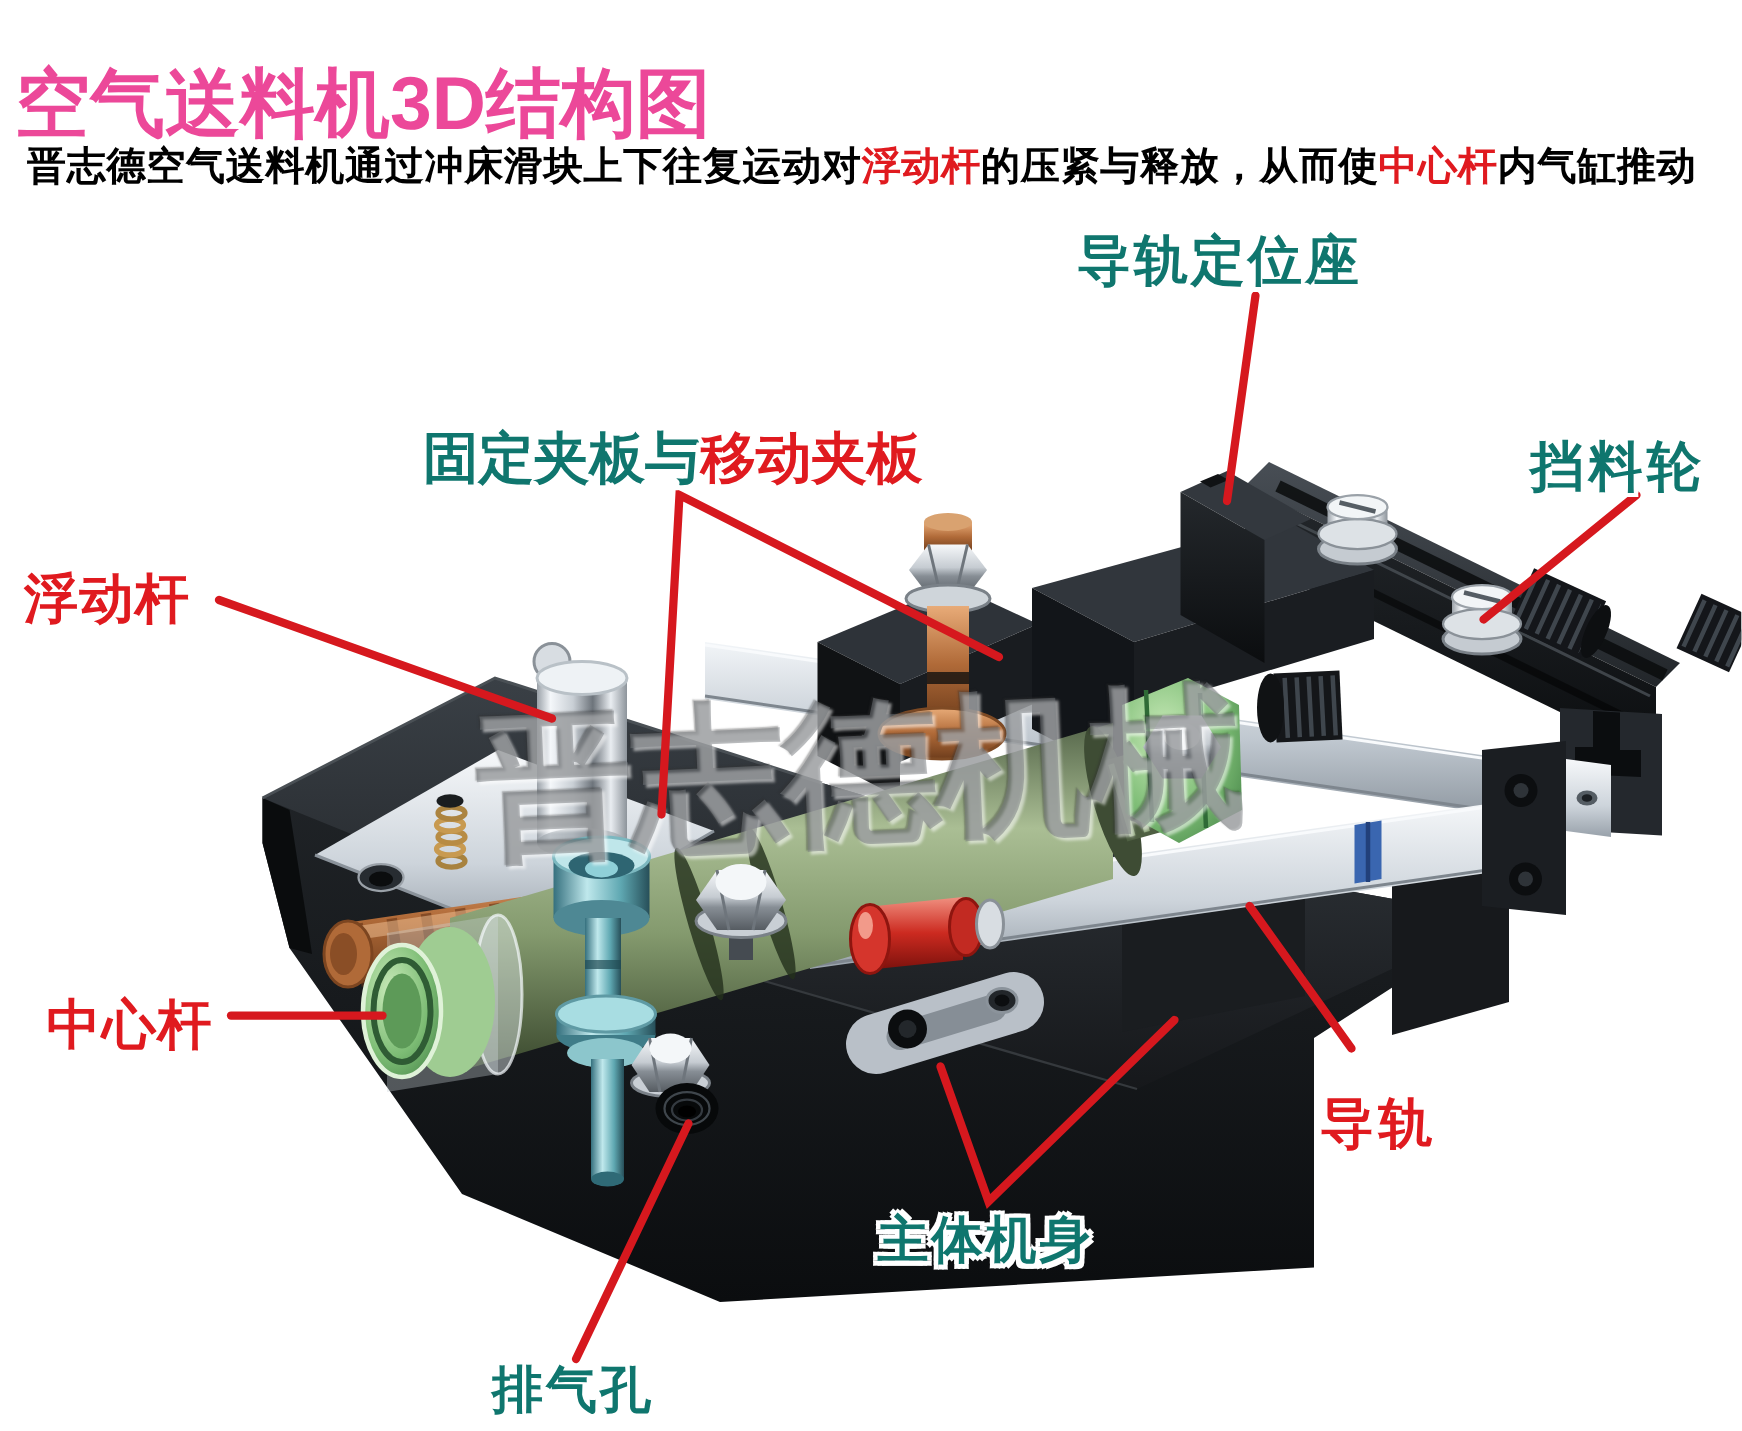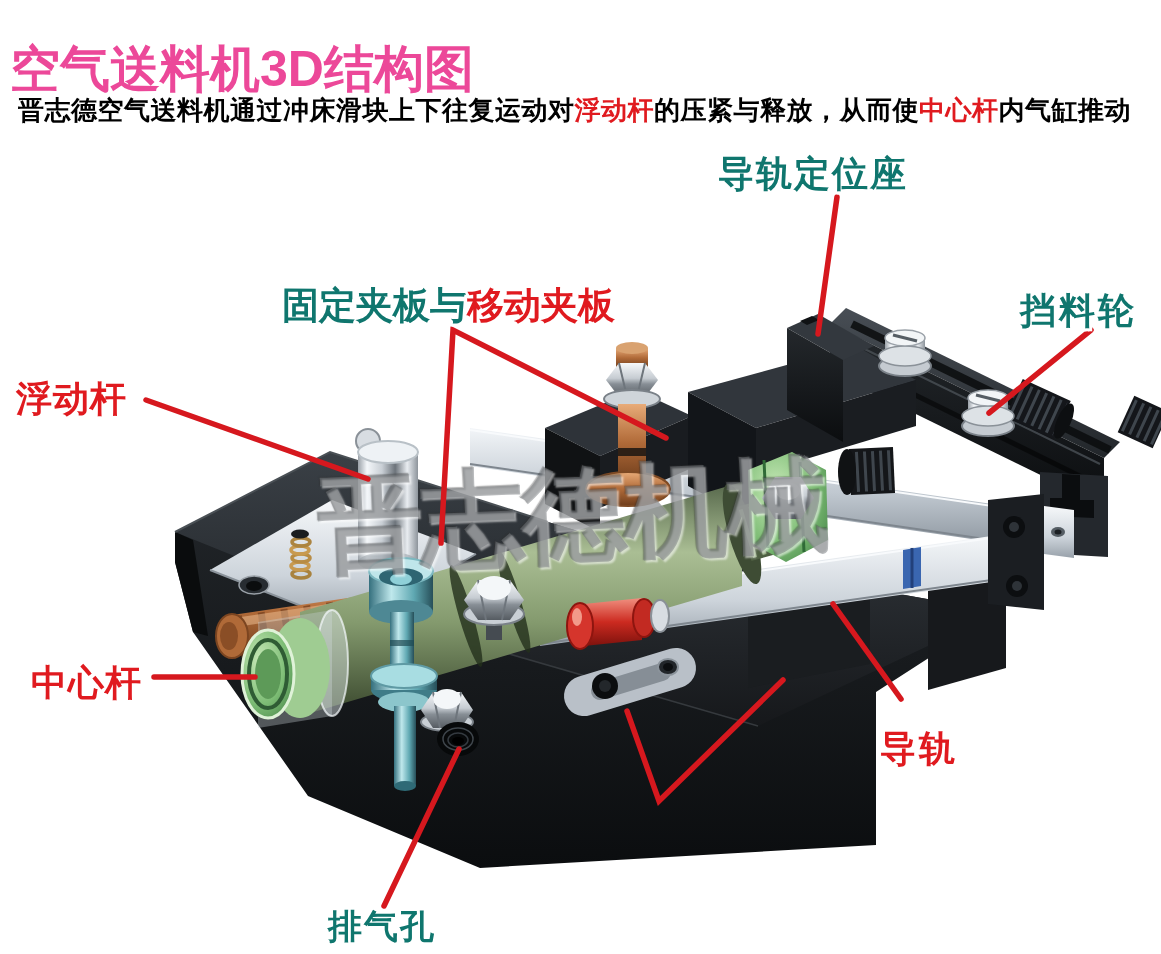--- a/index.html
+++ b/index.html
@@ -341,15 +341,16 @@
   </div>
 
   <div class="part-label lbl-black lbl-seat">导轨定位座</div>
   <div class="part-label lbl-black lbl-stopwheel">挡料轮</div>
   <div class="part-label lbl-clamps">
     <span class="lbl-black">固定夹板与</span><span class="lbl-red">移动夹板</span>
   </div>
   <div class="part-label lbl-red lbl-float">浮动杆</div>
   <div class="part-label lbl-red lbl-center">中心杆</div>
   <div class="part-label lbl-red lbl-rail">导轨</div>
+  <div class="part-label lbl-black lbl-body">主体机身</div>
   <div class="part-label lbl-black lbl-exhaust">排气孔</div>
 
 </div>
 
 </body></html>

